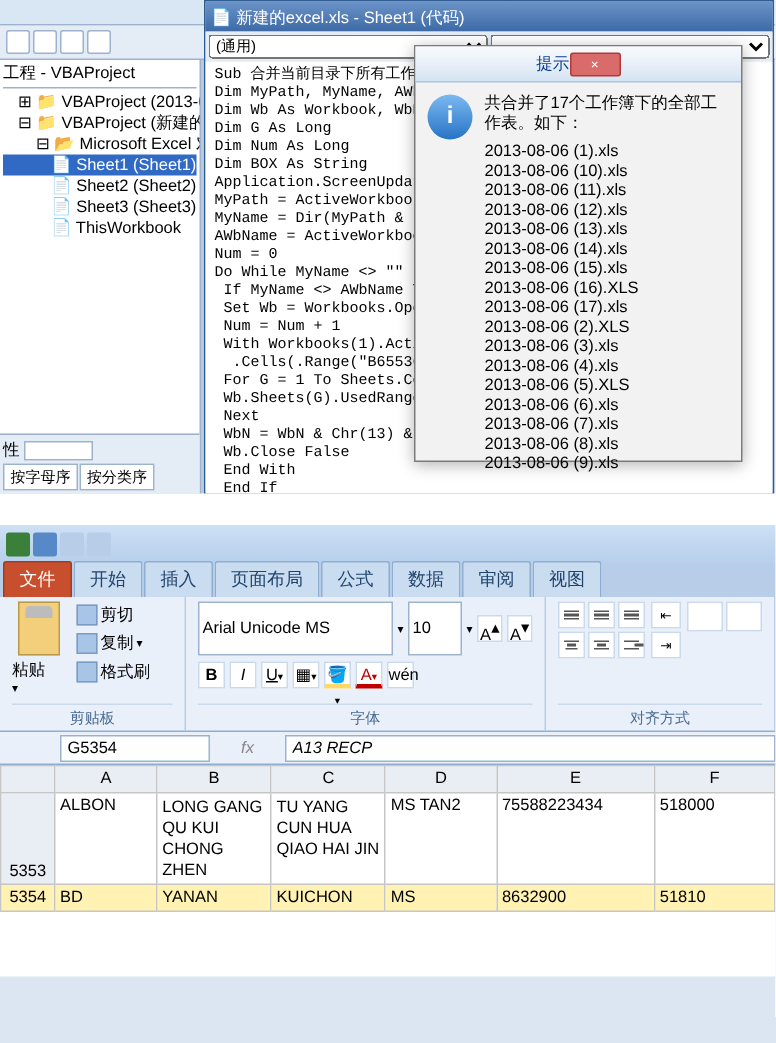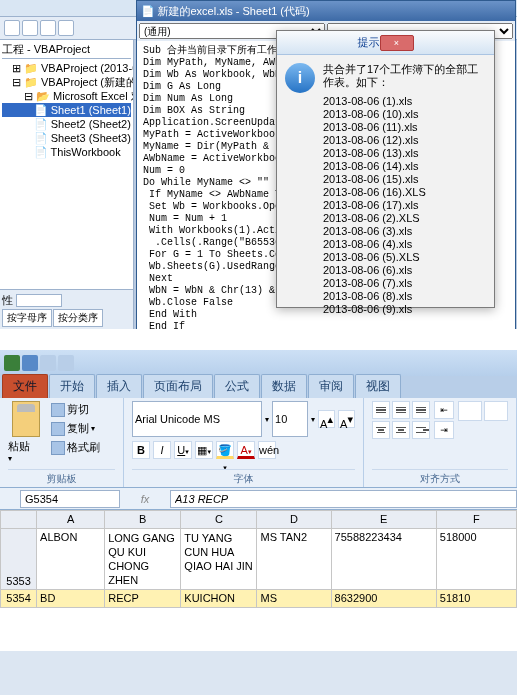--- a/index.html
+++ b/index.html
@@ -39,21 +39,21 @@
 
 .sep{height:21px;background:#fff}
 
 .excel{height:345px;background:#dce6f2}
 .ex-qat{height:26px;background:linear-gradient(#cde0f5,#b6cfeb);display:flex;align-items:center;gap:2px;padding:0 4px}
 .ex-qat .ico{width:16px;height:16px;background:#3a7f3a;border-radius:2px}
 .ex-qat .q{width:16px;height:16px;background:#5789c8;border-radius:2px}
 .ex-qat .q.u{background:#b8cee8}
 .ex-tabs{height:22px;background:#b8cee8;display:flex;align-items:flex-end;gap:1px;padding-left:2px}
 .ex-tabs .tab{padding:3px 10px;font-size:12px;color:#21446e;border:1px solid #8faed1;border-bottom:none;background:#cadcf0;border-radius:2px 2px 0 0}
-.ex-tabs .tab.active{background:#c84f2e;color:#0f172a;border-color:#a33d1f}
+.ex-tabs .tab.active{background:#c84f2e;color:#ffffff;border-color:#a33d1f}
 .ex-ribbon{height:90px;background:#e9f0f9;border-bottom:1px solid #8faed1;display:flex}
 .ex-group{border-right:1px solid #b8cee8;padding:3px 8px 1px;display:flex;flex-direction:column}
 .ex-group-label{text-align:center;font-size:10px;color:#4a6a92;padding-top:2px;border-top:1px solid #cad9ec;margin-top:auto}
 .clip-main{display:flex;gap:4px}
 .paste-big{width:36px;height:54px;text-align:left}
 .paste-ico{width:28px;height:36px;background:#f4cf7b;border:1px solid #b89a4a;margin:0 auto 2px;position:relative}
 .paste-ico:before{content:"";position:absolute;top:2px;left:4px;width:18px;height:8px;background:#bcbcbc;border-radius:3px 3px 0 0}
 .clip-side{display:flex;flex-direction:column;gap:2px}
 .clip-btn{display:flex;align-items:center;gap:2px;padding:1px 3px;font-size:11px}
 .clip-btn span.i{width:14px;height:14px;background:#a8c4e6;border:1px solid #7a9bc4}
@@ -64,21 +64,21 @@
 .font-size{width:36px}
 .align-grid{display:grid;grid-template-columns:repeat(3,18px);gap:2px}
 .align-grid .ab{width:18px;height:18px;border:1px solid #cad9ec;background:#fff;display:flex;flex-direction:column;justify-content:center;align-items:center;gap:1px}
 .align-grid .ab span{width:10px;height:1.5px;background:#555}
 .indent-col{display:flex;flex-direction:column;gap:2px;margin-left:4px}
 .indent-col .ab{width:20px;height:18px;border:1px solid #cad9ec;background:#fff;text-align:center;line-height:16px;font-size:9px}
 .fmt-btns{display:flex;gap:2px;margin-left:4px}
 .fmt-btns .b2{width:24px;height:20px;border:1px solid #cad9ec;background:#fff}
 
 .ex-fbar{height:22px;background:#e9f0f9;border-bottom:1px solid #8faed1;display:flex;align-items:center}
-.namebox{width:100px;height:18px;border:1px solid #9db2cd;background:#fff;margin-left:20px;padding:0 4px;font-size:11px}
+.namebox{width:100px;height:18px;border:1px solid #9db2cd;background:#fff;margin-left:40px;padding:0 4px;font-size:11px}
 .fx-controls{width:50px;text-align:center;color:#888}
 .formula-in{flex:1;height:18px;border:1px solid #9db2cd;background:#fff;padding:0 4px;font-style:italic;font-size:11px}
 
 .ex-grid{height:141px;background:#fff;overflow:hidden}
 .ex-grid table{border-collapse:collapse;width:100%;table-layout:fixed}
 .ex-grid th,.ex-grid td{border:1px solid #c6c6c6;font-size:11px;padding:2px 3px;text-align:left;vertical-align:top;overflow:hidden;white-space:nowrap}
 .ex-grid th{background:#e9edf4;text-align:center;font-weight:normal;height:18px}
 .ex-grid .rh{background:#e9edf4;text-align:center;width:36px}
 .ex-grid .sel-row td,.ex-grid .sel-row th.rh{background:#fff2b3}
 .ex-grid td.wrap{white-space:normal;line-height:14px}
@@ -349,21 +349,21 @@
             <td>ALBON</td>
             <td class="wrap">LONG GANG QU KUI CHONG ZHEN</td>
             <td class="wrap">TU YANG CUN HUA QIAO HAI JIN</td>
             <td>MS TAN2</td>
             <td>75588223434</td>
             <td>518000</td>
           </tr>
           <tr class="sel-row">
             <th class="rh">5354</th>
             <td>BD</td>
-            <td>RECP</td>
+            <td>YANAN</td>
             <td>KUICHON</td>
             <td>MS</td>
             <td>8632900</td>
             <td>51810</td>
           </tr>
         </tbody>
     </table>
   </div>
   <div class="watermark"></div>
 </div>

